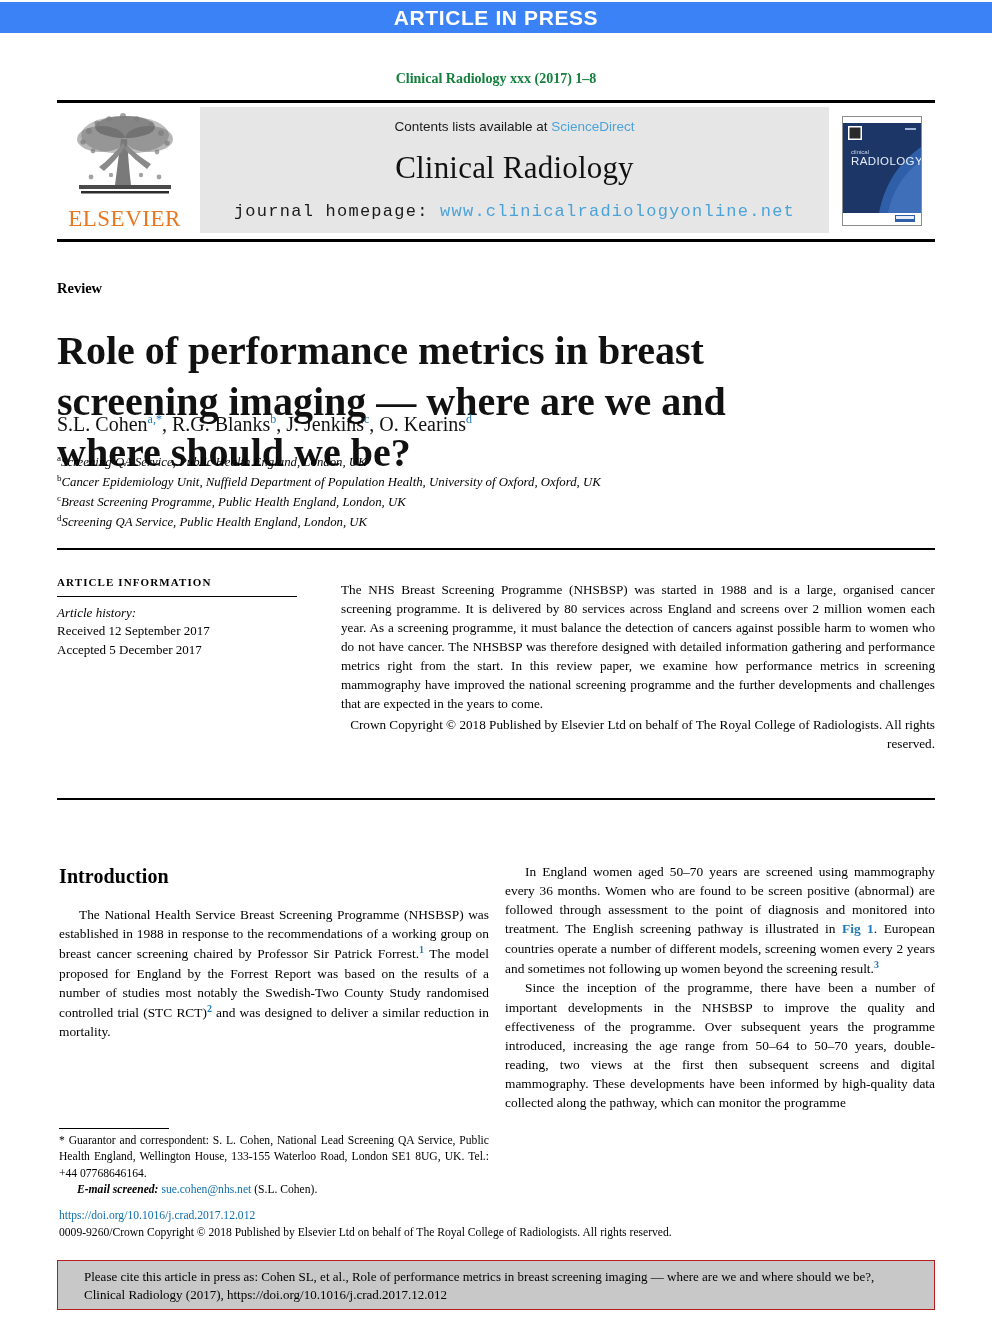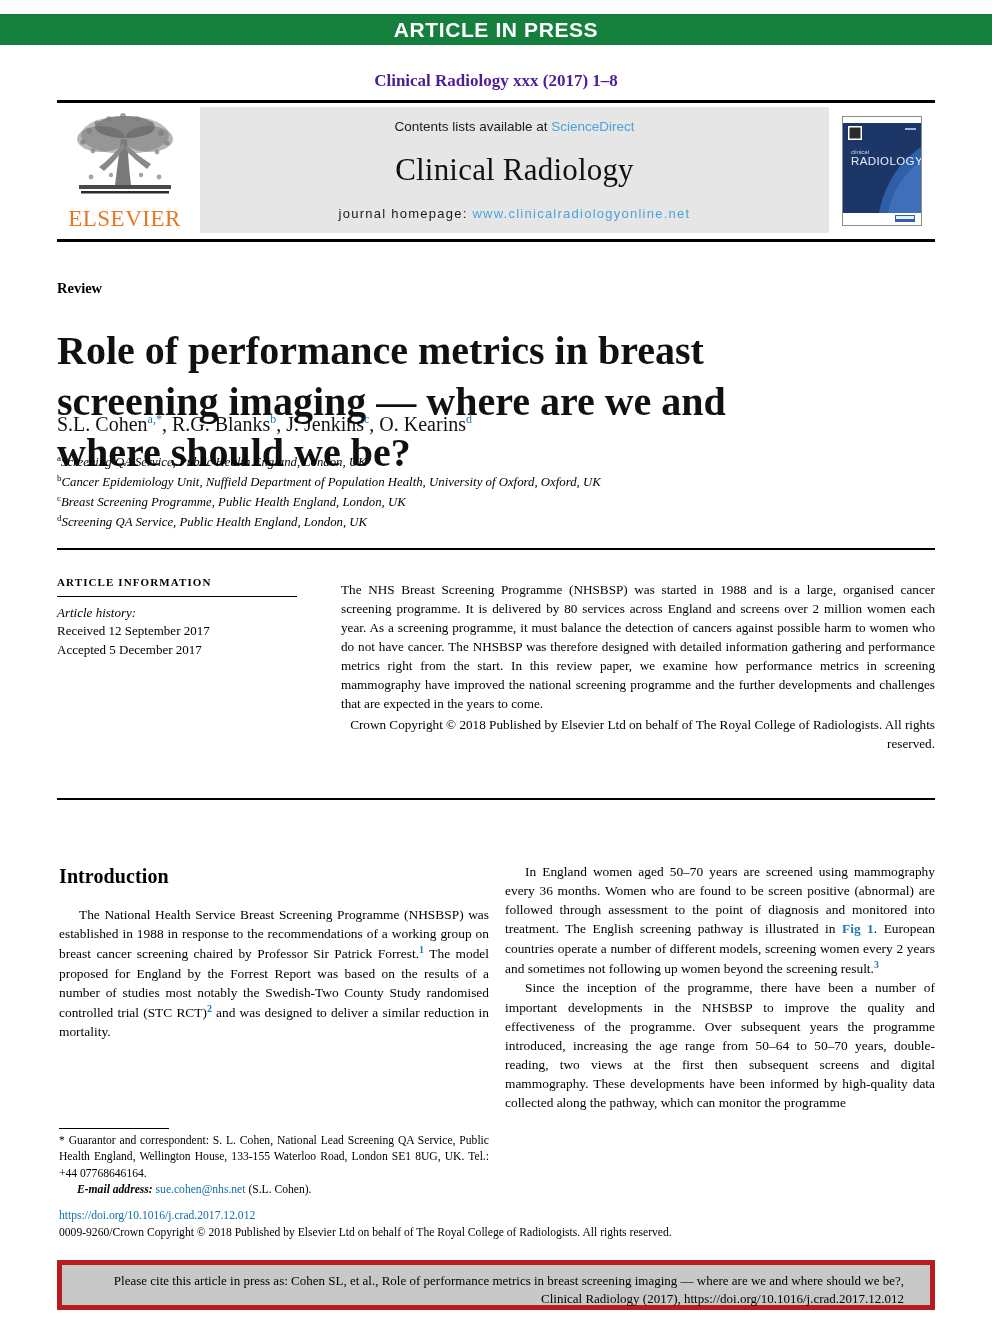--- a/index.html
+++ b/index.html
@@ -12,25 +12,25 @@
     height: 1323px;
     font-family: "Liberation Serif", serif;
     color: #000000;
     position: relative;
     overflow: hidden;
   }
 
   
   .press-band {
     position: absolute;
-    top: 14px;
+    top: 2px;
     left: 0;
     width: 992px;
     height: 31px;
-    background: #15803d;
+    background: #3b82f6;
     display: flex;
     align-items: center;
     justify-content: center;
   }
   .press-band-text {
     font-family: "Liberation Sans", sans-serif;
     font-weight: bold;
     font-size: 21px;
     letter-spacing: 0.6px;
     color: #ffffff;
@@ -38,22 +38,22 @@
 
   
   .jref {
     position: absolute;
     top: 71px;
     left: 0;
     width: 992px;
     text-align: center;
     font-family: "Liberation Serif", serif;
     font-weight: bold;
-    font-size: 17px;
-    color: #4c1d95;
+    font-size: 14px;
+    color: #15803d;
   }
 
   
   .masthead {
     position: absolute;
     top: 100px;
     left: 57px;
     width: 878px;
     border-top: 3px solid #000;
     border-bottom: 3px solid #000;
@@ -98,22 +98,22 @@
     color: #1a1a1a;
   }
   .contents-line .sd { color: #4ba3da; }
   .journal-name {
     font-family: "Liberation Serif", serif;
     font-size: 31px;
     color: #111;
     letter-spacing: 0.2px;
   }
   .homepage-line {
-    font-family: Liberation Sans, sans-serif;
-    font-size: 13px;
+    font-family: Liberation Mono, monospace;
+    font-size: 17px;
     letter-spacing: 1.25px;
     color: #1a1a1a;
   }
   .homepage-line .hp { color: #4ba3da; }
   .mh-right {
     flex: 0 0 106px;
     display: flex;
     align-items: center;
     justify-content: center;
   }
@@ -280,27 +280,26 @@
   .doi-block .doi { color: #0f6fab; }
 
   
   .citebox {
     position: absolute;
     top: 1260px;
     left: 57px;
     width: 878px;
     height: 50px;
     background: #c8c8c8;
-    border: 5px solid #b91c1c;
+    border: 1px solid #b91c1c;
     box-sizing: border-box;
     padding: 7px 26px;
     font-family: "Liberation Serif", serif;
     font-size: 13px;
     line-height: 1.42;
-    text-align: right;
   }
 </style>
 </head>
 <body>
 
 <div class="press-band">
   <span class="press-band-text">ARTICLE IN PRESS</span>
 </div>
 
 <div class="jref">Clinical Radiology xxx (2017) 1–8</div>
@@ -411,21 +410,21 @@
 </div>
 
 <div class="col col-right">
   <p><span>In England women aged 50–70 years are screened using mammography every 36 months. Women who are found to be screen positive (abnormal) are followed through assessment to the point of diagnosis and monitored into treatment. The English screening pathway is illustrated in </span><span class="figlink">Fig 1</span><span>. European countries operate a number of different models, screening women every 2 years and sometimes not following up women beyond the screening result.</span><span class="ref">3</span></p>
   <p>Since the inception of the programme, there have been a number of important developments in the NHSBSP to improve the quality and effectiveness of the programme. Over subsequent years the programme introduced, increasing the age range from 50–64 to 50–70 years, double-reading, two views at the first then subsequent screens and digital mammography. These developments have been informed by high-quality data collected along the pathway, which can monitor the programme</p>
 </div>
 
 <div class="footnote-rule"></div>
 <div class="footnote">
   <p>* Guarantor and correspondent: S. L. Cohen, National Lead Screening QA Service, Public Health England, Wellington House, 133-155 Waterloo Road, London SE1 8UG, UK. Tel.: +44 07768646164.</p>
-  <p style="text-indent:18px"><span class="em-lbl">E-mail address:</span> <span class="link">sue.cohen@nhs.net</span> <span>(S.L. Cohen).</span></p>
+  <p style="text-indent:18px"><span class="em-lbl">E-mail screened:</span> <span class="link">sue.cohen@nhs.net</span> <span>(S.L. Cohen).</span></p>
 </div>
 
 <div class="doi-block">
   <div class="doi">https://doi.org/10.1016/j.crad.2017.12.012</div>
   <div>0009-9260/Crown Copyright © 2018 Published by Elsevier Ltd on behalf of The Royal College of Radiologists. All rights reserved.</div>
 </div>
 
 <div class="citebox">
   <span>Please cite this article in press as: Cohen SL, et al., Role of performance metrics in breast screening imaging — where are we and where should we be?, Clinical Radiology (2017), https://doi.org/10.1016/j.crad.2017.12.012</span>
 </div>

